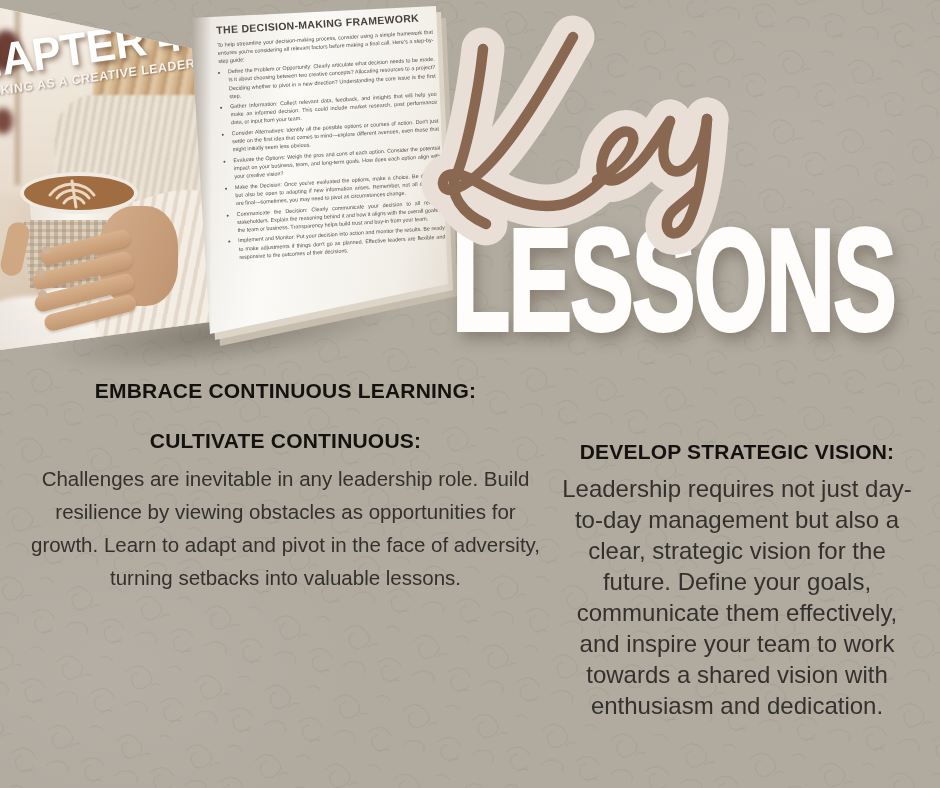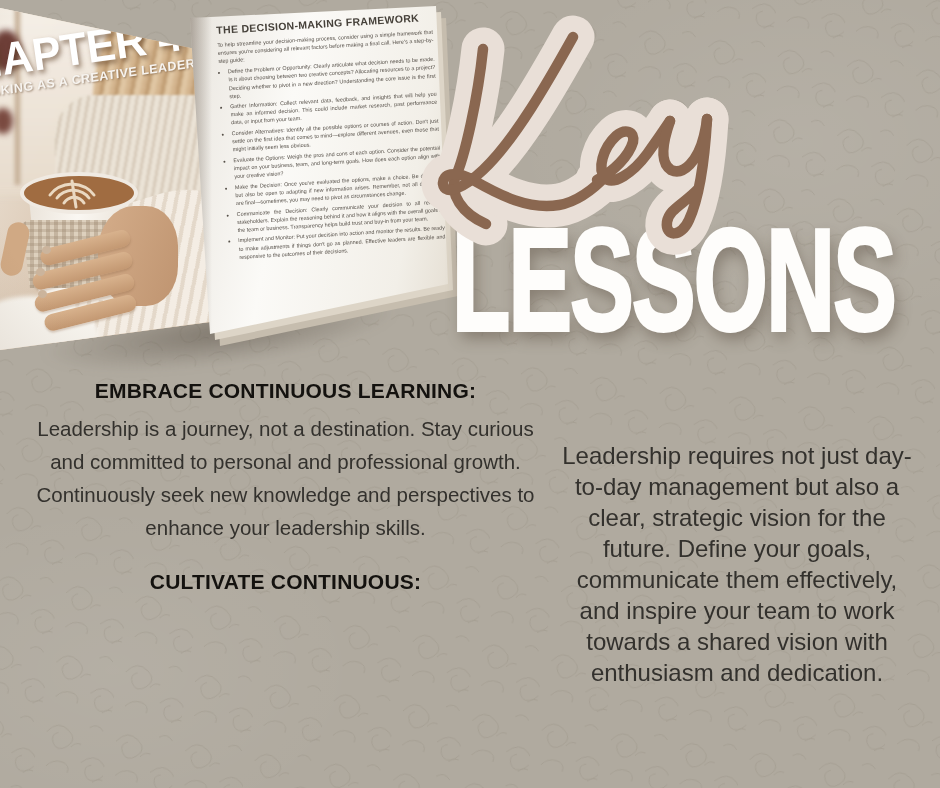--- a/index.html
+++ b/index.html
@@ -241,26 +241,27 @@
       <path d="M 160,158 C 176,150 192,134 196,120 C 198,109 188,106 179,114 C 166,126 160,147 168,156 C 176,164 196,151 210,132 C 218,121 227,108 233,99"></path>
       <path d="M 233,99 C 225,122 223,141 234,148 C 246,154 261,139 267,114 C 269,105 270,99 270,97"></path>
       <path d="M 270,97 C 268,132 264,172 252,198 C 244,216 228,215 230,200 C 232,187 247,182 261,167"></path>
     </g>
   </svg>
   <span class="sr">Key</span>
 
   <div class="col col-left">
     <section class="lesson">
       <h3>EMBRACE CONTINUOUS LEARNING:</h3>
-      <p>Leadership is a journey, not a destination. Stay curious and committed to personal and professional growth. Continuously seek new knowledge and perspectives to enhance your leadership skills.</p>
     </section>
     <section class="lesson">
       <h3>CULTIVATE CONTINUOUS:</h3>
+      <p>Challenges are inevitable in any leadership role. Build resilience by viewing obstacles as opportunities for growth. Learn to adapt and pivot in the face of adversity, turning setbacks into valuable lessons.</p>
     </section>
   </div>
 
   <div class="col col-right">
     <section class="lesson">
+      <h3>DEVELOP STRATEGIC VISION:</h3>
       <p>Leadership requires not just day-to-day management but also a clear, strategic vision for the future. Define your goals, communicate them effectively, and inspire your team to work towards a shared vision with enthusiasm and dedication.</p>
     </section>
   </div>
 
 </div>
 
 </body></html>

